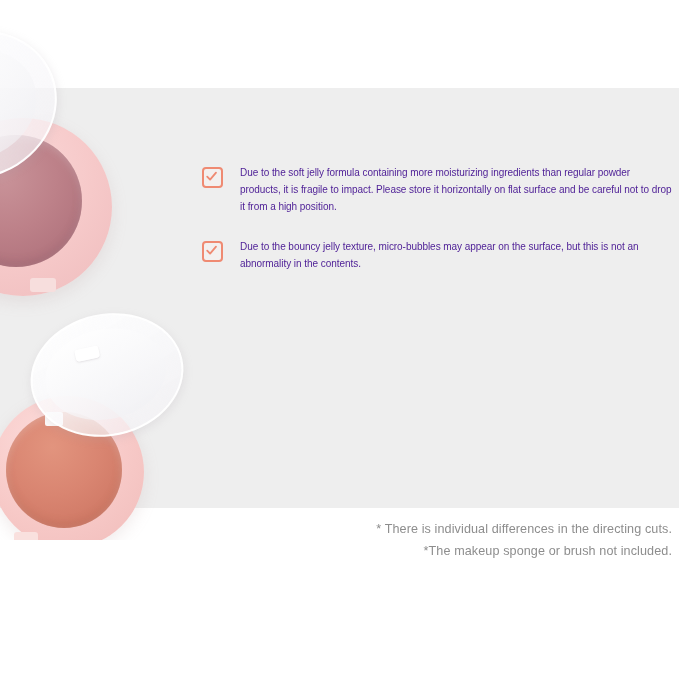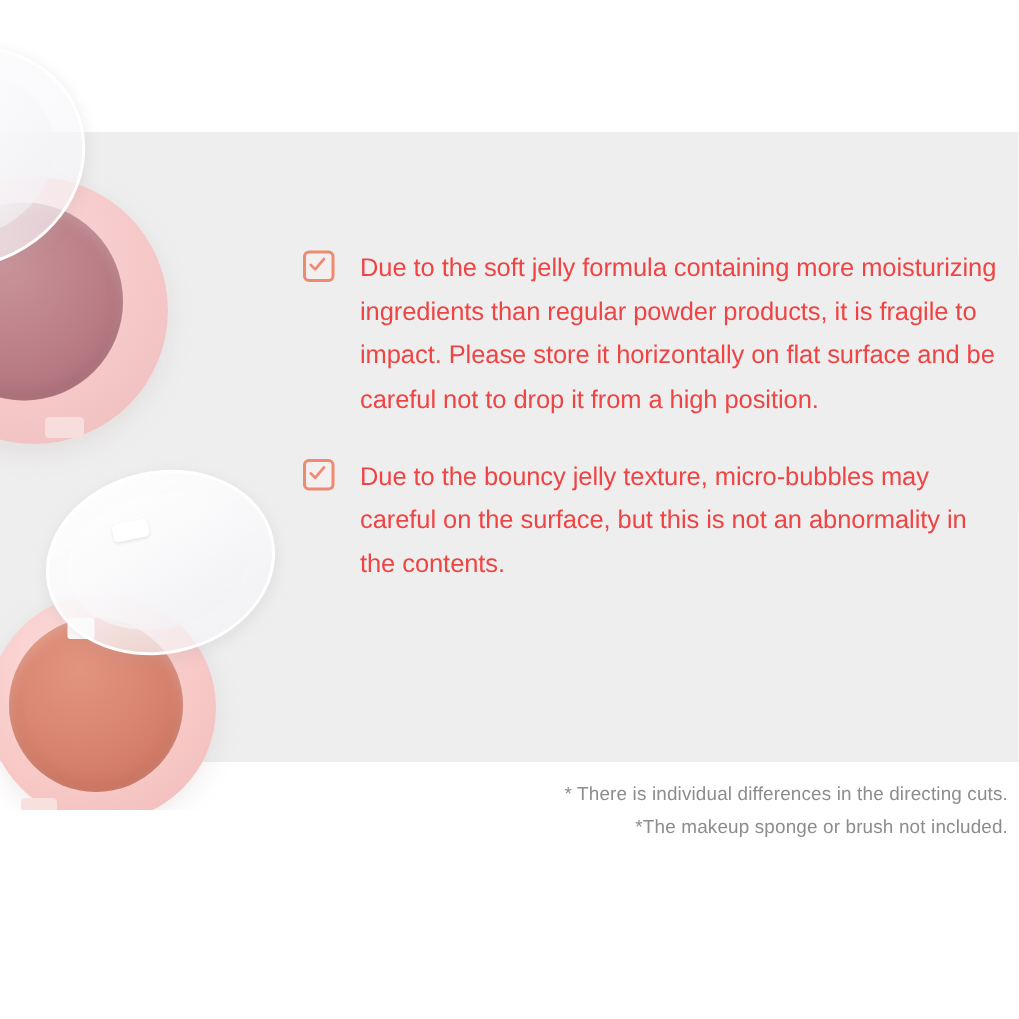--- a/index.html
+++ b/index.html
@@ -223,23 +223,23 @@
     background: #f3f0ef;
     position: relative;
   }
   .check-box svg {
     position: absolute;
     left: 1px;
     top: 1px;
     display: block;
   }
   .check-text {
-    font-size: 17px;
+    font-size: 10px;
     line-height: 1.72;
-    color: #ef4444;
+    color: #4c1d95;
     letter-spacing: -0.05px;
   }
 
   
   .footnotes {
     position: absolute;
     left: 202px;
     top: 518px;
     width: 470px;
     text-align: right;
@@ -295,21 +295,21 @@
         </span>
         <span class="check-text">Due to the soft jelly formula containing more moisturizing ingredients than regular powder products, it is fragile to impact. Please store it horizontally on flat surface and be careful not to drop it from a high position.</span>
       </div>
 
       <div class="check-item">
         <span class="check-box">
           <svg width="13" height="13" viewBox="0 0 13 13" aria-hidden="true">
             <path d="M2.2 6.6 L5.1 9.6 L11.0 2.6" fill="none" stroke="#ef8a72" stroke-width="1.8" stroke-linecap="round" stroke-linejoin="round"></path>
           </svg>
         </span>
-        <span class="check-text">Due to the bouncy jelly texture, micro-bubbles may careful on the surface, but this is not an abnormality in the contents.</span>
+        <span class="check-text">Due to the bouncy jelly texture, micro-bubbles may appear on the surface, but this is not an abnormality in the contents.</span>
       </div>
 
     </div>
   </div>
 
   <div class="footnotes">
     <div class="footnote">* There is individual differences in the directing cuts.</div>
     <div class="footnote">*The makeup sponge or brush not included.</div>
   </div>
 

